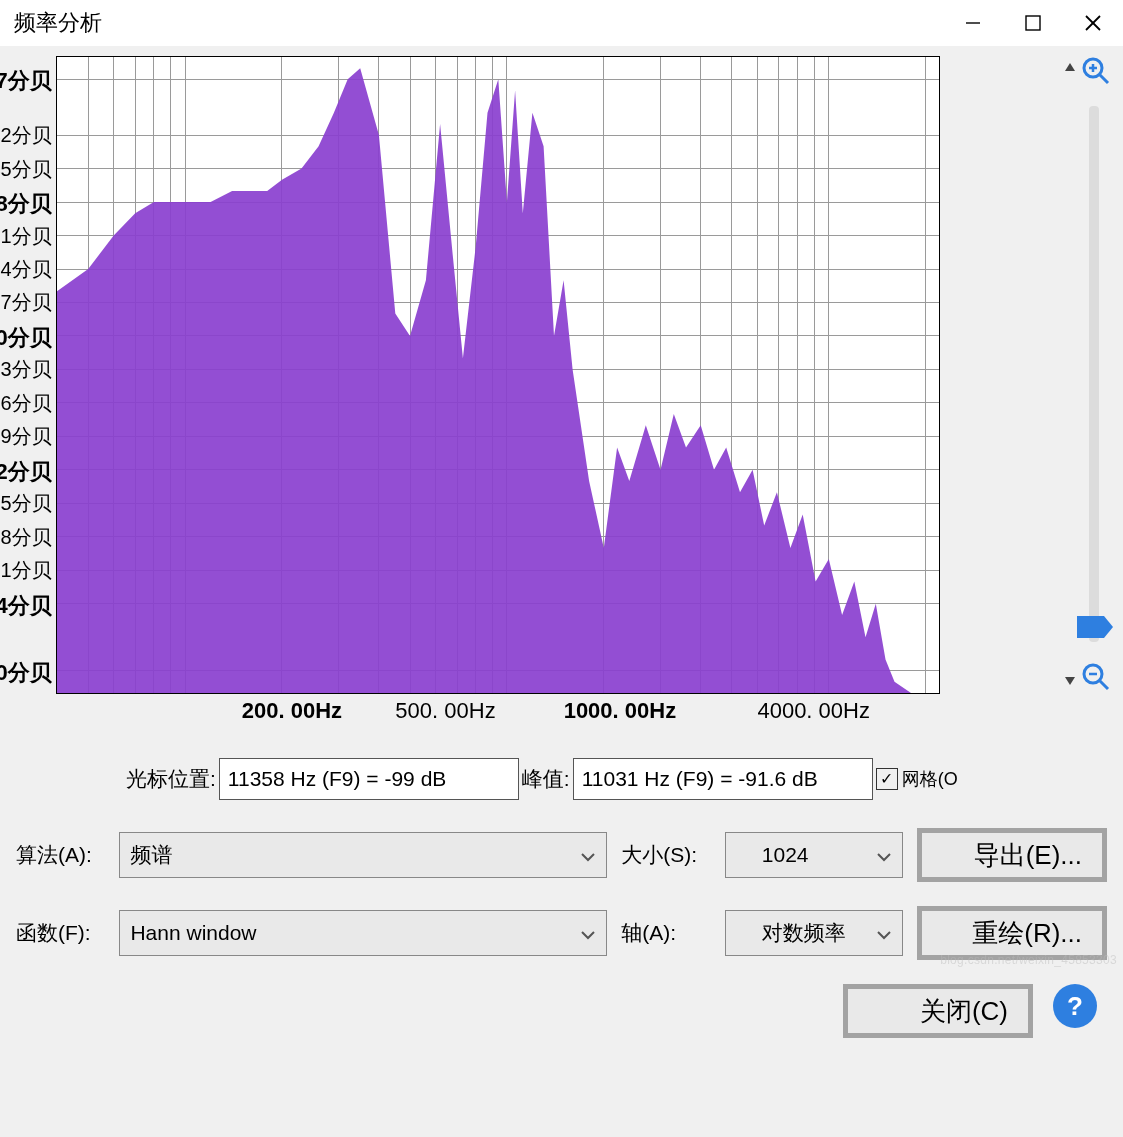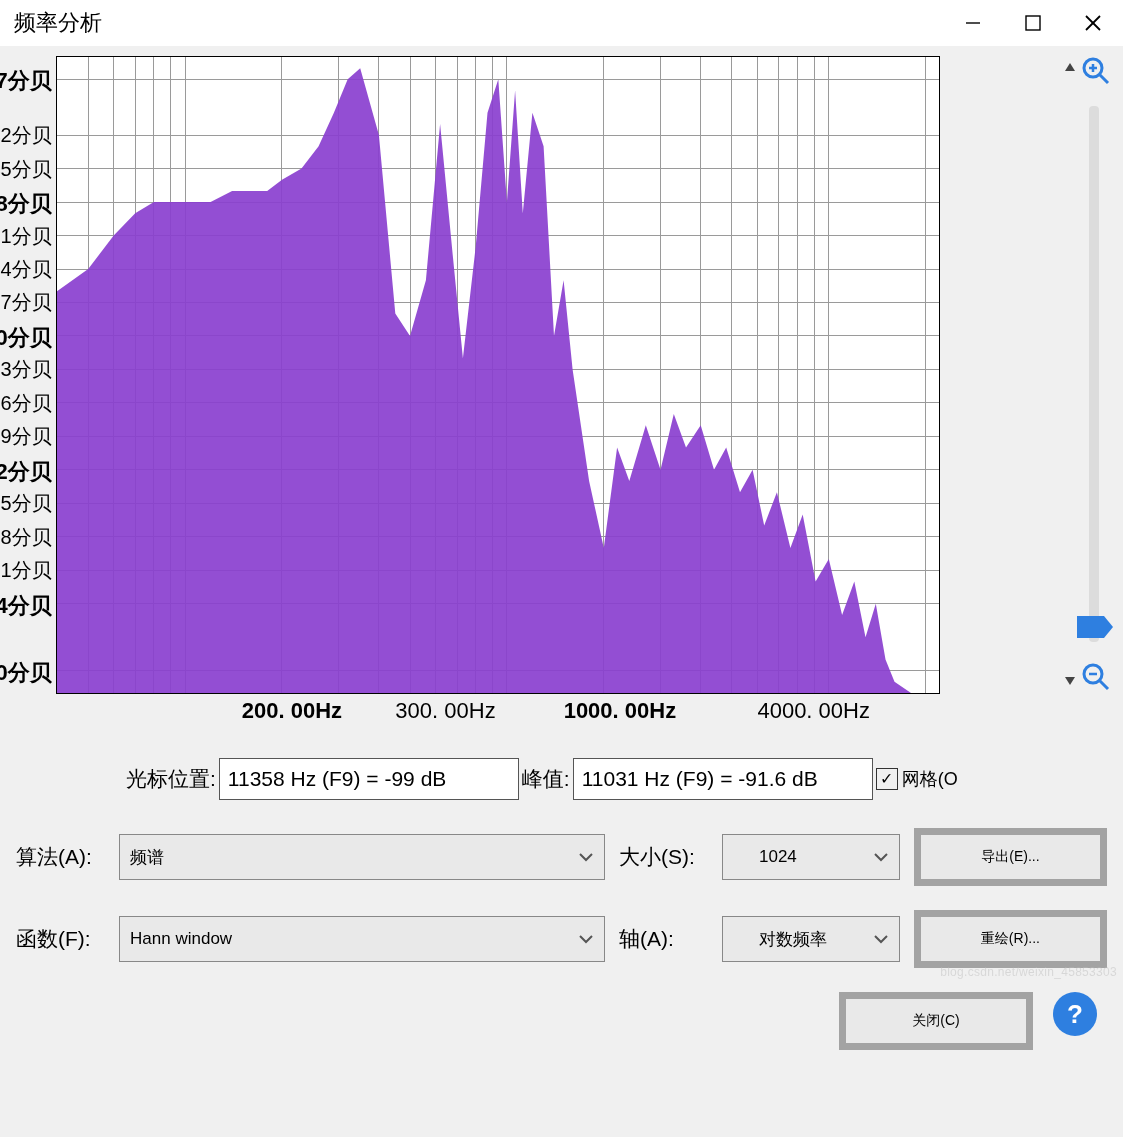--- a/index.html
+++ b/index.html
@@ -35,25 +35,25 @@
   .status-row{display:flex;align-items:center;margin:24px 0 0 120px;gap:3px;}
   .status-row .lbl{font-size:21px;}
   .status-row .readout{border:1px solid #555;background:#fff;height:40px;display:flex;align-items:center;padding:0 8px;font-size:21px;}
   .status-row .readout.cpos{width:282px;}
   .status-row .readout.peak{width:282px;}
   .check{display:inline-flex;align-items:center;gap:4px;}
   .check .box{width:20px;height:20px;border:1.5px solid #333;display:flex;align-items:center;justify-content:center;font-size:16px;line-height:1;}
   .controls{margin:28px 10px 0 10px;}
   .crow{display:flex;align-items:center;gap:14px;margin-bottom:24px;}
   .crow .flabel{width:96px;font-size:21px;}
-  .combo{border:1px solid #888;background:#e9e9e9;height:44px;display:flex;align-items:center;padding:0 10px;font-size:17px;position:relative;}
+  .combo{border:1px solid #888;background:#e9e9e9;height:44px;display:flex;align-items:center;padding:0 10px;font-size:21px;position:relative;}
   .combo .chev{position:absolute;right:10px;top:50%;transform:translateY(-50%);}
   .combo.big{width:500px;}
   .combo.sm{width:140px;padding-left:36px;}
-  .btn{border:7px solid #a3a3a3;background:#e9e9e9;height:44px;display:flex;align-items:center;justify-content:center;font-size:14px;padding:0 20px;width:150px;}
+  .btn{border:5px solid #a3a3a3;background:#e9e9e9;height:44px;display:flex;align-items:center;justify-content:flex-end;font-size:26px;padding:0 20px;width:150px;}
   .bottom-row{display:flex;justify-content:flex-end;gap:20px;margin:18px 20px 0 0;}
   .help{width:44px;height:44px;border-radius:50%;background:#2e7fe0;color:#fff;display:flex;align-items:center;justify-content:center;font-size:26px;font-weight:700;}
   .chev svg{stroke:#555;stroke-width:2;fill:none;}
   .watermark{position:absolute;right:6px;bottom:71px;color:#bbb;font-size:12px;letter-spacing:.3px;opacity:.45}
 </style>
 </head>
 <body>
 <div class="window">
 
 <div class="titlebar">
@@ -143,21 +143,21 @@
                 <line x1="868.6775487604187" x2="868.6775487604187" y1="0" y2="636"></line>
                 <line x1="128.0790637656484" x2="128.0790637656484" y1="0" y2="636" stroke="#555" stroke-width="1.6"></line>
                 <line x1="449.9342705166862" x2="449.9342705166862" y1="0" y2="636" stroke="#555" stroke-width="1.6"></line>
                 <line x1="771.789477267724" x2="771.789477267724" y1="0" y2="636" stroke="#555" stroke-width="1.6"></line>
               </g>
               <path d="M 0 636 L 0.0 234.3 L 31.2 212.0 L 56.7 178.5 L 78.2 156.2 L 96.9 145.1 L 113.4 145.1 L 128.1 145.1 L 153.6 145.1 L 175.1 133.9 L 193.8 133.9 L 210.2 133.9 L 225.0 122.7 L 244.5 111.6 L 261.6 89.3 L 276.9 55.8 L 290.7 22.3 L 303.2 11.2 L 321.9 78.1 L 338.3 256.6 L 353.0 278.9 L 368.9 223.2 L 383.1 66.9 L 396.0 200.8 L 405.9 301.3 L 418.7 189.7 L 430.5 55.8 L 441.3 22.3 L 449.9 145.1 L 458.1 33.5 L 465.8 156.2 L 475.4 55.8 L 486.6 89.3 L 497.0 278.9 L 506.6 223.2 L 515.6 312.4 L 532.1 424.0 L 546.8 490.9 L 560.1 390.5 L 572.3 424.0 L 588.8 368.2 L 603.5 412.8 L 616.8 357.1 L 629.0 390.5 L 643.7 368.2 L 657.0 412.8 L 669.2 390.5 L 683.0 435.2 L 695.6 412.8 L 707.2 468.6 L 719.9 435.2 L 733.4 490.9 L 745.7 457.5 L 758.6 524.4 L 771.8 502.1 L 785.1 557.9 L 797.3 524.4 L 808.5 580.2 L 818.8 546.7 L 828.5 602.5 L 837.5 624.8 L 854.0 636.0 L 868.7 636.0 L 882 636 Z" class="spectrum" fill="#8a3fcf"></path>
             </svg>
       </div>
       <div class="xlabels" id="xlabels">
             <div class="bold" style="left: 68.0791px;">200. 00Hz</div>
-            <div style="left: 221.643px;">300. 00Hz</div>
+            <div style="left: 221.643px;">500. 00Hz</div>
             <div class="bold" style="left: 389.934px;">1000. 00Hz</div>
             <div style="left: 583.71px;">4000. 00Hz</div>
           </div>
     </div>
     <div class="vscroll">
       <div class="arrow">
             <svg width="12" height="10">
               <polygon points="6,1 11,9 1,9"></polygon>
             </svg>
           </div>

